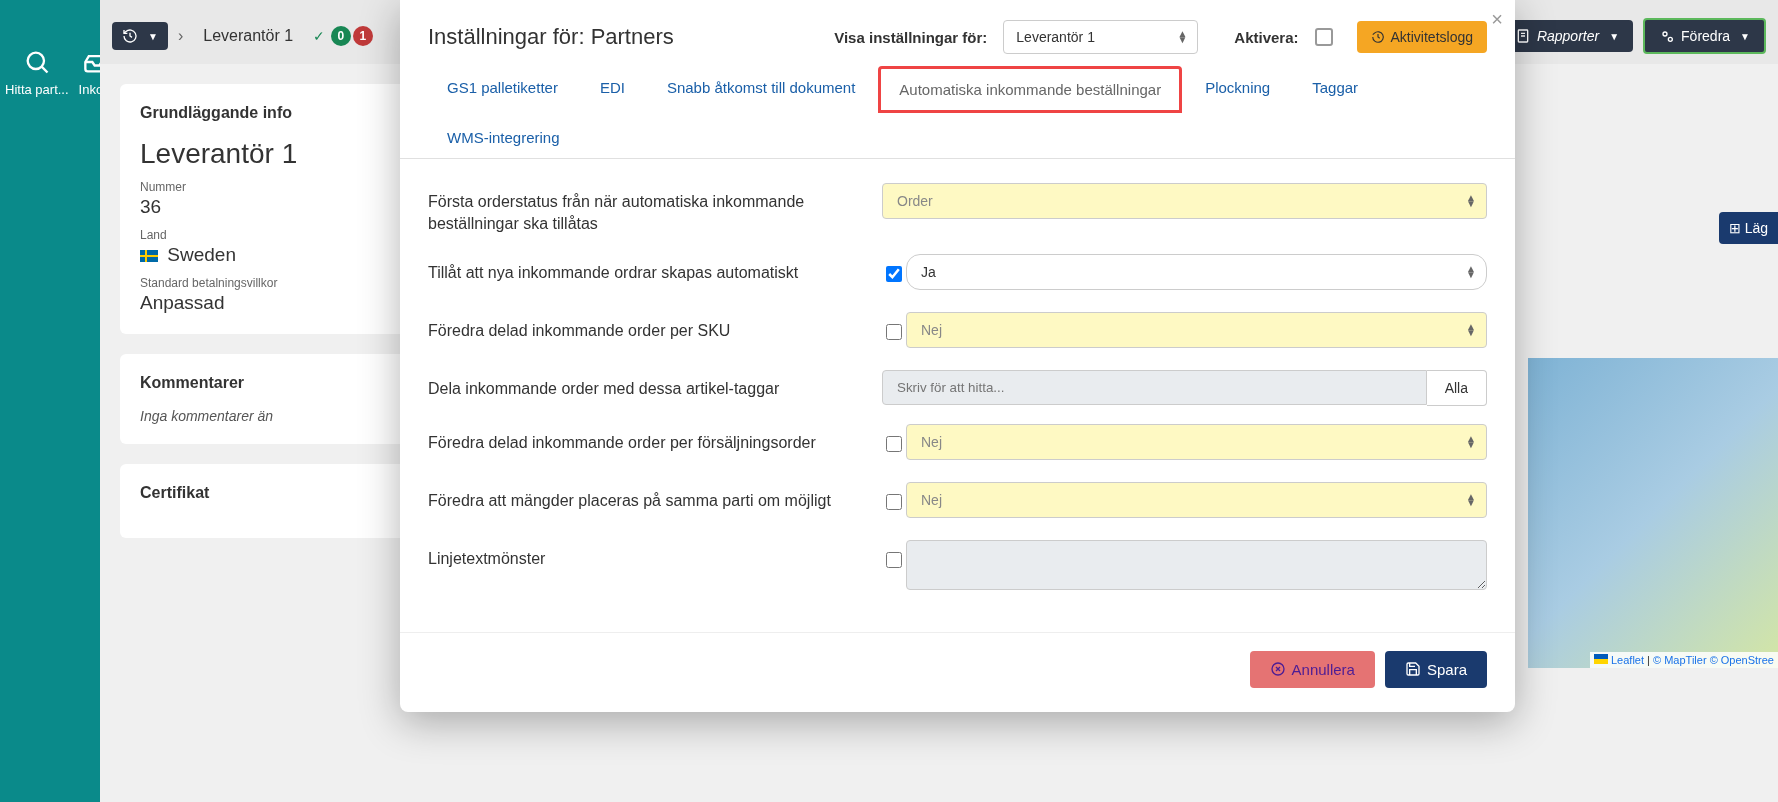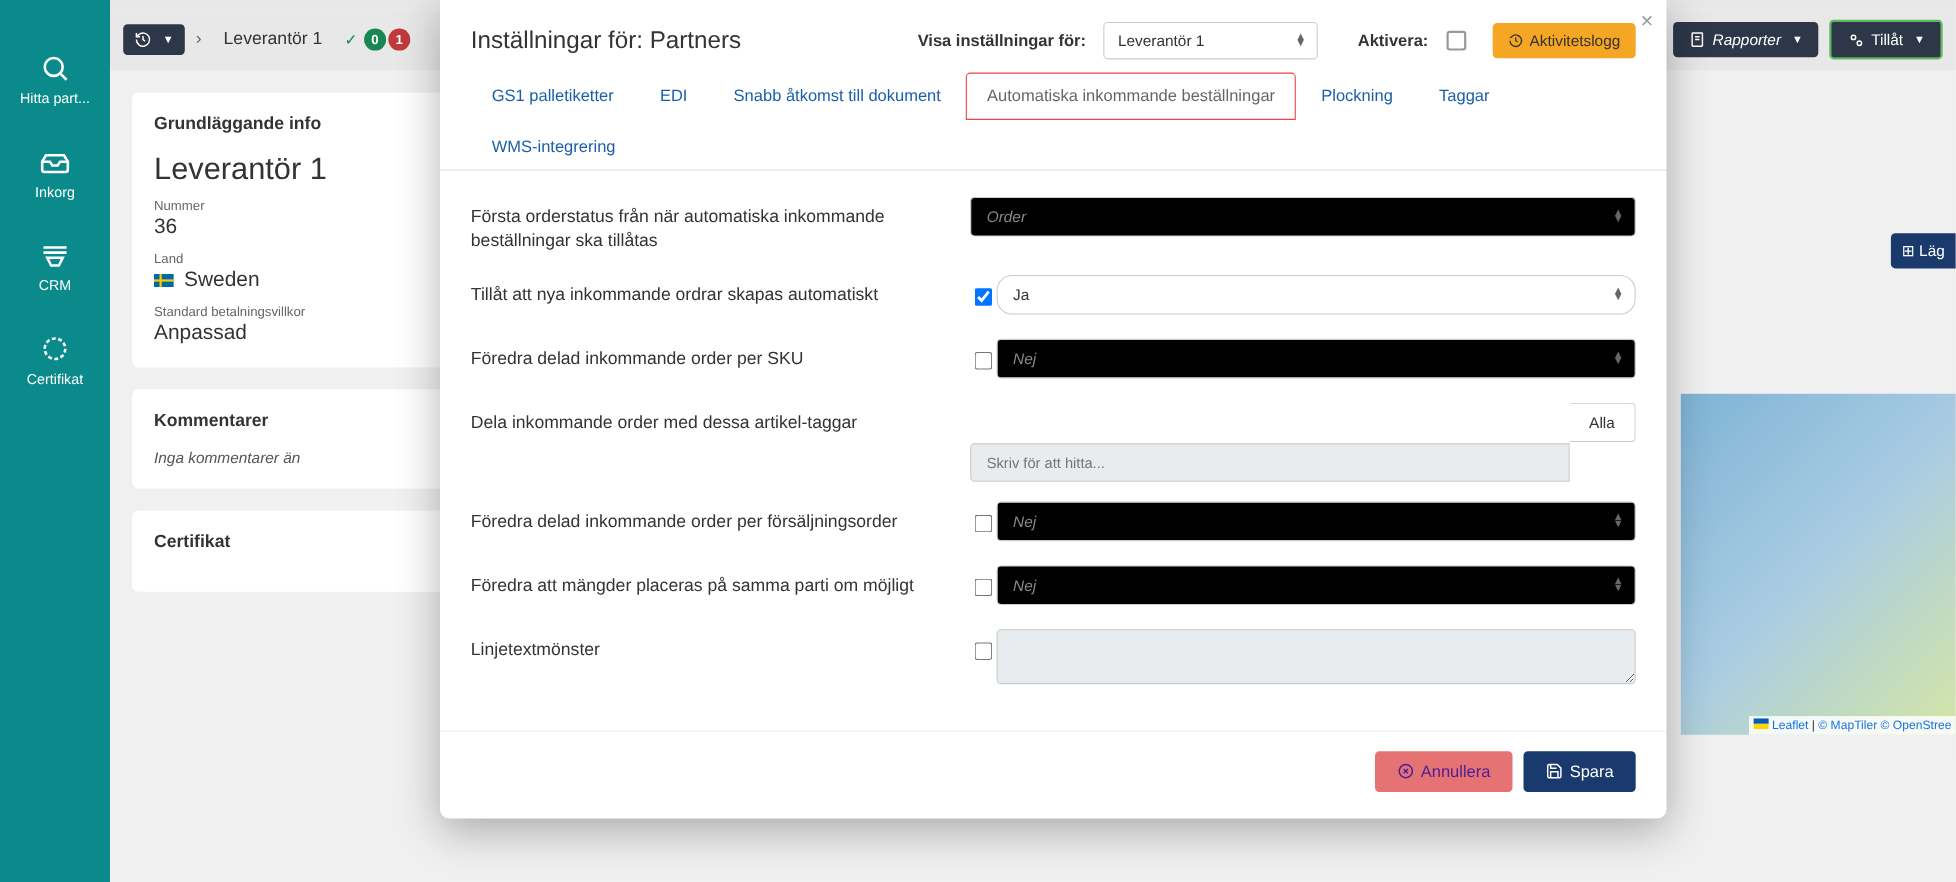--- a/index.html
+++ b/index.html
@@ -2,21 +2,21 @@
 <html><head>
 <meta charset="utf-8">
 <style>
 * { box-sizing: border-box; margin: 0; padding: 0; }
 body { font-family: -apple-system, BlinkMacSystemFont, 'Segoe UI', sans-serif; font-size: 14px; color: #333; background: #f5f5f5; overflow: hidden; width: 1778px; height: 802px; position: relative; }
 
 
 .top-bar { position: absolute; top: 0; left: 0; right: 0; height: 8px; background: #e8e8e8; }
 
 
-.sidebar { position: absolute; left: 0; top: 0; width: 100px; height: 100%; background: #0a8a8a; color: #fff; display: flex; flex-direction: column; padding-top: 30px; }
+.sidebar { position: absolute; left: 0; top: 0; width: 100px; height: 100%; background: #0a8a8a; color: #fff; display: flex; flex-direction: row; padding-top: 30px; }
 .sidebar-item { display: flex; flex-direction: column; align-items: center; padding: 18px 5px; cursor: pointer; font-size: 13px; }
 .sidebar-item svg { width: 28px; height: 28px; margin-bottom: 6px; }
 .sidebar-item-label { text-align: center; white-space: nowrap; overflow: hidden; text-overflow: ellipsis; max-width: 90px; }
 
 
 .main { position: absolute; left: 100px; top: 8px; right: 0; bottom: 0; background: #f0f0f0; }
 
 
 .header-toolbar { height: 56px; background: #e8e8e8; display: flex; align-items: center; padding: 0 12px; gap: 10px; }
 .history-btn { background: #2d3748; color: #fff; border-radius: 4px; padding: 6px 10px; display: flex; align-items: center; gap: 6px; cursor: pointer; }
@@ -59,32 +59,32 @@
 .partner-select { border: 1px solid #ccc; border-radius: 4px; padding: 8px 30px 8px 12px; min-width: 195px; background: #fff; position: relative; cursor: pointer; }
 .select-arrows { position: absolute; right: 10px; top: 50%; transform: translateY(-50%); font-size: 10px; color: #666; line-height: 6px; }
 .activate-label { font-size: 15px; font-weight: 600; margin-left: 20px; }
 .checkbox-round { width: 18px; height: 18px; border: 2px solid #999; border-radius: 3px; cursor: pointer; }
 .activity-btn { background: #f5a623; color: #333; border-radius: 4px; padding: 8px 14px; display: flex; align-items: center; gap: 6px; cursor: pointer; font-weight: 500; margin-left: 8px; }
 .modal-close { position: absolute; right: 12px; top: 8px; font-size: 20px; color: #999; cursor: pointer; background: none; border: none; }
 
 
 .tabs { padding: 0 28px; border-bottom: 1px solid #e0e0e0; display: flex; flex-wrap: wrap; gap: 4px; }
 .tab { padding: 12px 18px; color: #1a5fa8; cursor: pointer; font-size: 15px; border: 1px solid transparent; border-radius: 4px 4px 0 0; margin-bottom: -1px; }
-.tab.active { border: 1px solid #ef4444; color: #666; background: #fff; }
+.tab.active { border: 3px solid #ef4444; color: #666; background: #fff; }
 
 
 .modal-body { padding: 24px 28px; }
 .form-row { display: flex; align-items: flex-start; margin-bottom: 18px; gap: 24px; }
 .form-label { width: 430px; font-size: 16px; color: #333; padding-top: 8px; line-height: 1.4; }
 .form-control-wrap { flex: 1; display: flex; align-items: flex-start; gap: 0; }
 .override-cb { width: 24px; height: 40px; display: flex; align-items: center; justify-content: center; }
 .override-cb input { width: 16px; height: 16px; cursor: pointer; }
-.select-disabled { flex: 1; background: #000000; border: 1px solid #ccc; border-radius: 4px; padding: 9px 36px 9px 14px; color: #888; position: relative; font-style: italic; }
+.select-disabled { flex: 1; background: #fef9c3; border: 1px solid #ccc; border-radius: 4px; padding: 9px 36px 9px 14px; color: #888; position: relative; }
 .select-enabled { flex: 1; background: #fff; border: 1px solid #ccc; border-radius: 14px; padding: 9px 30px 9px 14px; position: relative; }
-.input-tags { flex: 1; background: #e9ecef; border: 1px solid #ccc; border-radius: 4px 0 0 4px; padding: 9px 14px; color: #a21caf; margin-top: 37px; }
+.input-tags { flex: 1; background: #e9ecef; border: 1px solid #ccc; border-radius: 4px 0 0 4px; padding: 9px 14px; color: #a21caf; }
 .alla-btn { background: #fff; border: 1px solid #ccc; border-left: none; border-radius: 0 4px 4px 0; padding: 9px 18px; cursor: pointer; }
 .textarea-disabled { flex: 1; background: #e9ecef; border: 1px solid #ccc; border-radius: 4px; min-height: 50px; resize: both; padding: 9px 14px; }
 
 
 .modal-footer { padding: 18px 28px 24px; display: flex; justify-content: flex-end; gap: 10px; border-top: 1px solid #eee; }
 .btn-cancel { background: #e57373; color: #4c1d95; border-radius: 4px; padding: 10px 20px; display: flex; align-items: center; gap: 6px; cursor: pointer; border: none; font-size: 15px; }
 .btn-save { background: #1a3a6e; color: #fff; border-radius: 4px; padding: 10px 20px; display: flex; align-items: center; gap: 6px; cursor: pointer; border: none; font-size: 15px; }
 </style>
 </head>
 <body>
@@ -144,21 +144,21 @@
           <path d="M9 8h6M9 12h6"></path>
         </svg>
       <span>Rapporter</span>
       <span class="caret-down">▼</span>
     </div>
     <div class="top-btn ovrigt">
       <svg viewBox="0 0 24 24" fill="none" stroke="currentColor" stroke-width="2">
           <circle cx="9" cy="9" r="3"></circle>
           <circle cx="17" cy="17" r="3"></circle>
         </svg>
-      <span>Tillåt</span>
+      <span>Föredra</span>
       <span class="caret-down">▼</span>
     </div>
   </div>
 
   <div class="content-area">
     <div class="left-panel">
       <div class="card">
         <h3>Grundläggande info</h3>
         <div class="partner-title">Leverantör 1</div>
         <div class="field-label">Nummer</div>

